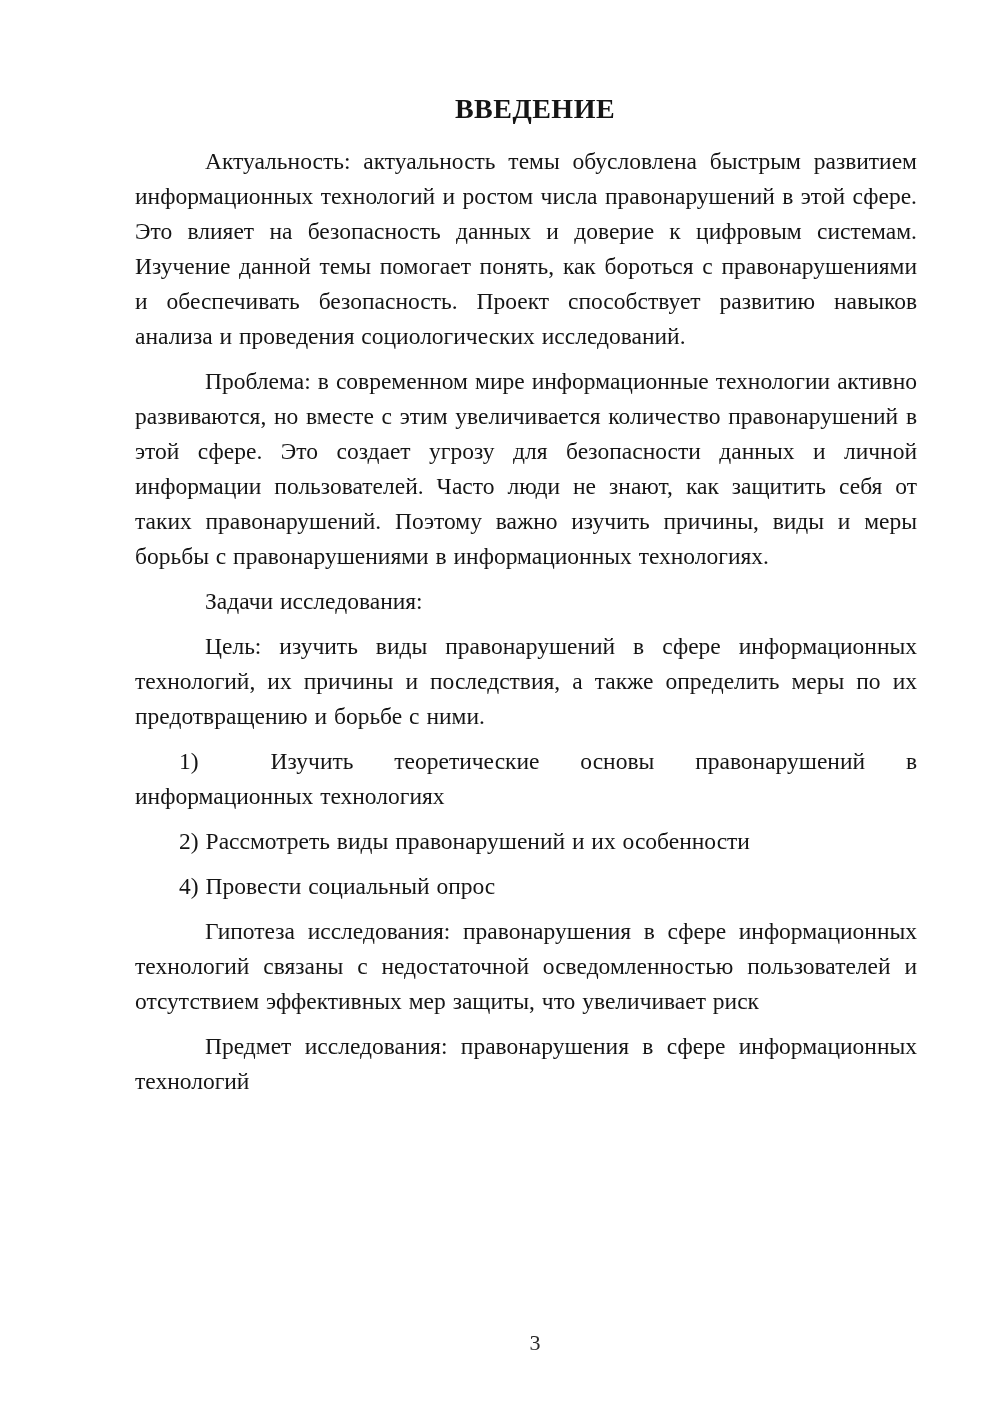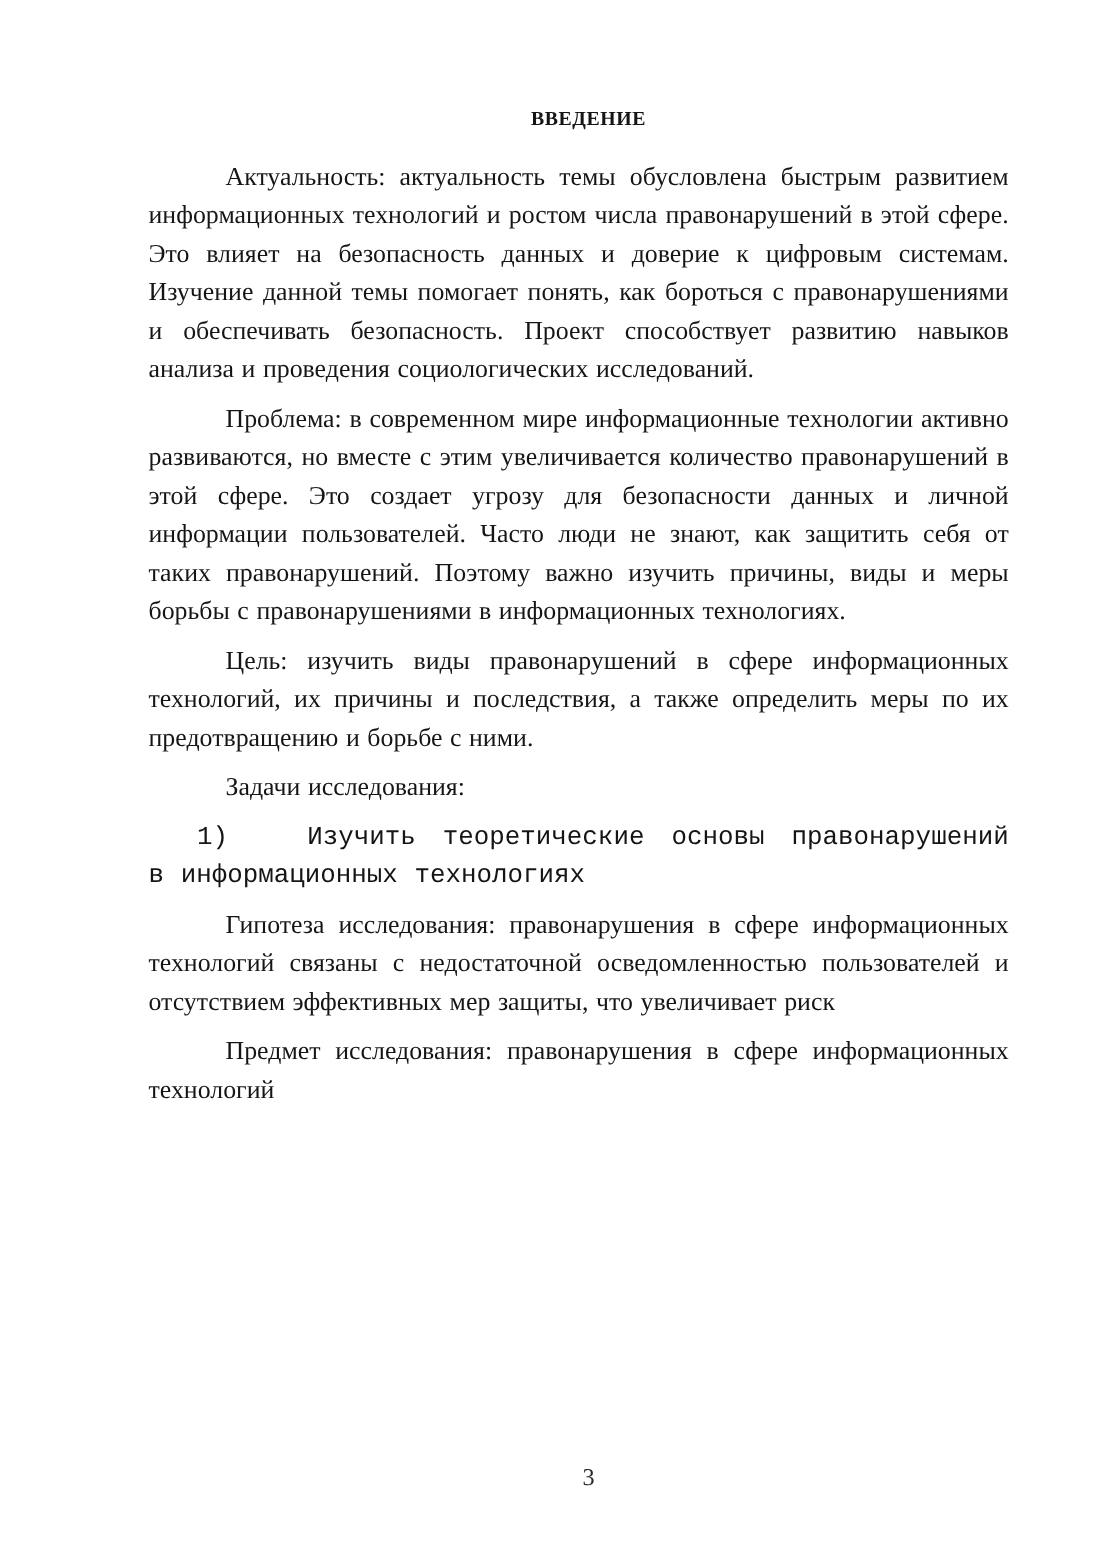--- a/index.html
+++ b/index.html
@@ -16,38 +16,37 @@
     font-family: "Liberation Serif", "DejaVu Serif", serif;
     color: #151515;
   }
   .content {
     position: absolute;
     top: 91px;
     left: 135px;
     width: 800px;
   }
   .heading {
-    font-size: 18px;
+    font-size: 28px;
     line-height: 35px;
     font-weight: bold;
     text-align: center;
     margin: 0 0 18px 0;
     letter-spacing: 0.5px;
   }
   .para {
     font-size: 23.5px;
     line-height: 35px;
     text-align: justify;
     text-indent: 70px;
     margin: 0 18px 10px 0;
     word-spacing: 1px;
   }
   .para.task {
     text-indent: 44px;
-    font-family: Liberation Mono, monospace;
   }
   .tab {
     display: inline-block;
     width: 7px;
   }
   .tab.wide {
     width: 72px;
   }
   .footer {
     position: absolute;
@@ -65,28 +64,30 @@
 
 <div class="page">
   <div class="content">
 
     <h1 class="heading">ВВЕДЕНИЕ</h1>
 
     <p class="para">Актуальность: актуальность темы обусловлена быстрым развитием информационных технологий и ростом числа правонарушений в этой сфере. Это влияет на безопасность данных и доверие к цифровым системам. Изучение данной темы помогает понять, как бороться с правонарушениями и обеспечивать безопасность. Проект способствует развитию навыков анализа и проведения социологических исследований.</p>
 
     <p class="para">Проблема: в современном мире информационные технологии активно развиваются, но вместе с этим увеличивается количество правонарушений в этой сфере. Это создает угрозу для безопасности данных и личной информации пользователей. Часто люди не знают, как защитить себя от таких правонарушений. Поэтому важно изучить причины, виды и меры борьбы с правонарушениями в информационных технологиях.</p>
 
+    <p class="para">Задачи исследования:</p>
+
     <p class="para">Цель: изучить виды правонарушений в сфере информационных технологий, их причины и последствия, а также определить меры по их предотвращению и борьбе с ними.</p>
-
-    <p class="para">Задачи исследования:</p>
 
     <p class="para task"><span>1)</span><span class="tab wide"></span><span>Изучить теоретические основы правонарушений в информационных технологиях</span></p>
 
+    <p class="para task"><span>2)</span><span class="tab"></span><span>Рассмотреть виды правонарушений и их особенности</span></p>
 
 
+    <p class="para task"><span>4)</span><span class="tab"></span><span>Провести социальный опрос</span></p>
 
 
 
     <p class="para">Гипотеза исследования: правонарушения в сфере информационных технологий связаны с недостаточной осведомленностью пользователей и отсутствием эффективных мер защиты, что увеличивает риск</p>
 
     <p class="para">Предмет исследования: правонарушения в сфере информационных технологий</p>
 
   </div>
 
   <div class="footer">3</div>

